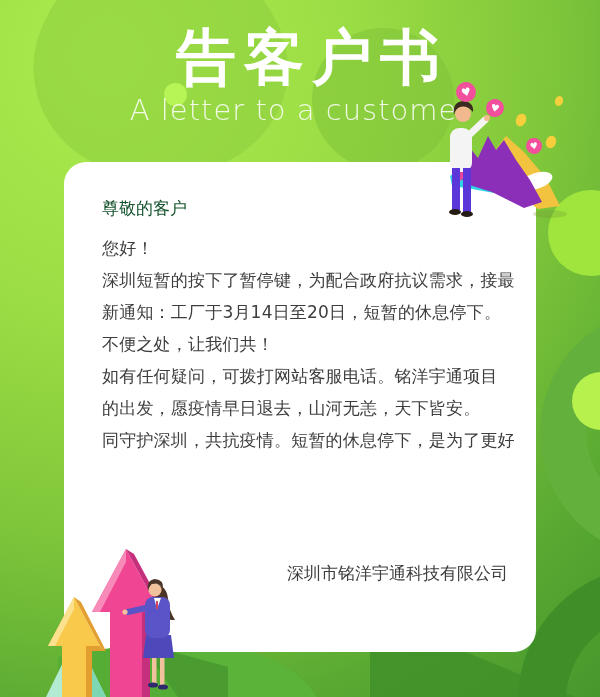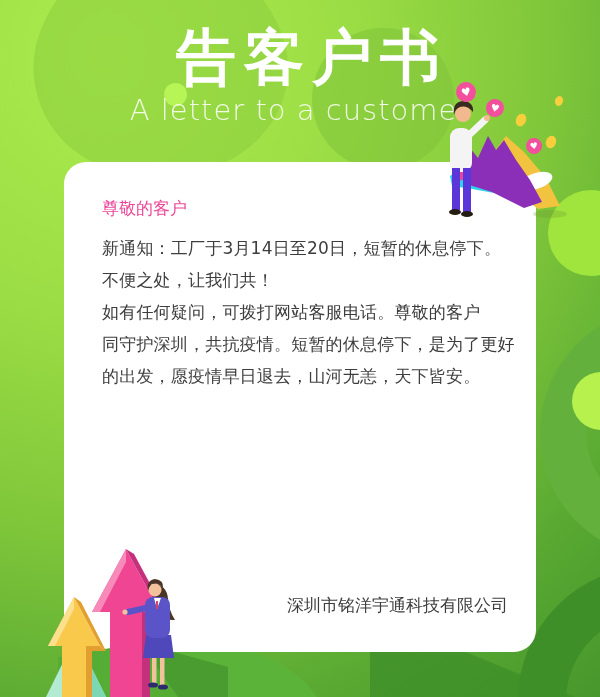--- a/index.html
+++ b/index.html
@@ -23,23 +23,23 @@
   .bg-wedge-bottom { right:0; bottom:0; width:230px; height:95px;
               background:linear-gradient(to right top, #3e8f28 44%, rgba(62,143,40,0) 45%); opacity:.8; }
 
   .title { position:absolute; z-index:1; top:18px; left:0; right:0; text-align:center;
            font-size:60px; font-weight:900; color:#ffffff; letter-spacing:8px; text-indent:8px;margin-left:16px; }
   .subtitle { position:absolute; z-index:1; top:93px; left:0; right:0; text-align:center;
            font-size:29px; font-weight:300; color:rgba(255,255,255,.86); letter-spacing:1px; }
 
   .card { position:absolute; z-index:1; left:64px; top:162px; width:472px; height:490px;
           background:#ffffff; border-radius:22px; box-sizing:border-box; padding:30px 36px 0 38px; }
-  .salutation { font-size:17px; line-height:32px; color:#ec4899; margin-bottom:8px; white-space:nowrap; }
+  .salutation { font-size:17px; line-height:32px; color:#14532d; margin-bottom:8px; white-space:nowrap; }
   .body-line  { font-size:17px; line-height:32px; color:#3d3d3d; letter-spacing:.2px; white-space:nowrap; }
-  .signature  { position:absolute; right:28px; top:400px; font-size:17px; color:#3d3d3d; white-space:nowrap;margin-top:32px; }
+  .signature  { position:absolute; right:28px; top:400px; font-size:17px; color:#3d3d3d; white-space:nowrap; }
 
   .illu { position:absolute; z-index:2; }
   .illu-tr { left:438px; top:76px; width:164px; height:152px; }
   .illu-bl { left:28px; top:535px; width:200px; height:162px; }
 </style>
 </head>
 <body>
 
 <div class="poster">
 
@@ -51,25 +51,27 @@
   <div class="bg bg-ring-bottom"></div>
   <div class="bg bg-mound"></div>
   <div class="bg bg-wedge-bottom"></div>
   <div class="bg bg-dot-subtitle"></div>
 
   <div class="title">告客户书</div>
   <div class="subtitle">A letter to a customer</div>
 
   <div class="card">
     <div class="salutation">尊敬的客户</div>
+    <div class="body-line">您好！</div>
+    <div class="body-line">深圳短暂的按下了暂停键，为配合政府抗议需求，接最</div>
     <div class="body-line">新通知：工厂于3月14日至20日，短暂的休息停下。</div>
     <div class="body-line">不便之处，让我们共！</div>
-    <div class="body-line">如有任何疑问，可拨打网站客服电话。尊敬的客户</div>
+    <div class="body-line">如有任何疑问，可拨打网站客服电话。铭洋宇通项目</div>
+    <div class="body-line">的出发，愿疫情早日退去，山河无恙，天下皆安。</div>
     <div class="body-line">同守护深圳，共抗疫情。短暂的休息停下，是为了更好</div>
-    <div class="body-line">的出发，愿疫情早日退去，山河无恙，天下皆安。</div>
     <div class="signature">深圳市铭洋宇通科技有限公司</div>
   </div>
 
   <svg class="illu illu-tr" viewBox="0 0 164 152">
 
     <polygon points="50,84 68,60 86,76 108,102 122,130 100,133 70,110 47,96" fill="#f2c33e"></polygon>
 
     <ellipse cx="98" cy="105" rx="17" ry="8" transform="rotate(-18 98 105)" fill="#ffffff"></ellipse>
 
     <ellipse cx="112" cy="138" rx="17" ry="4" fill="rgba(110,150,50,0.28)"></ellipse>

